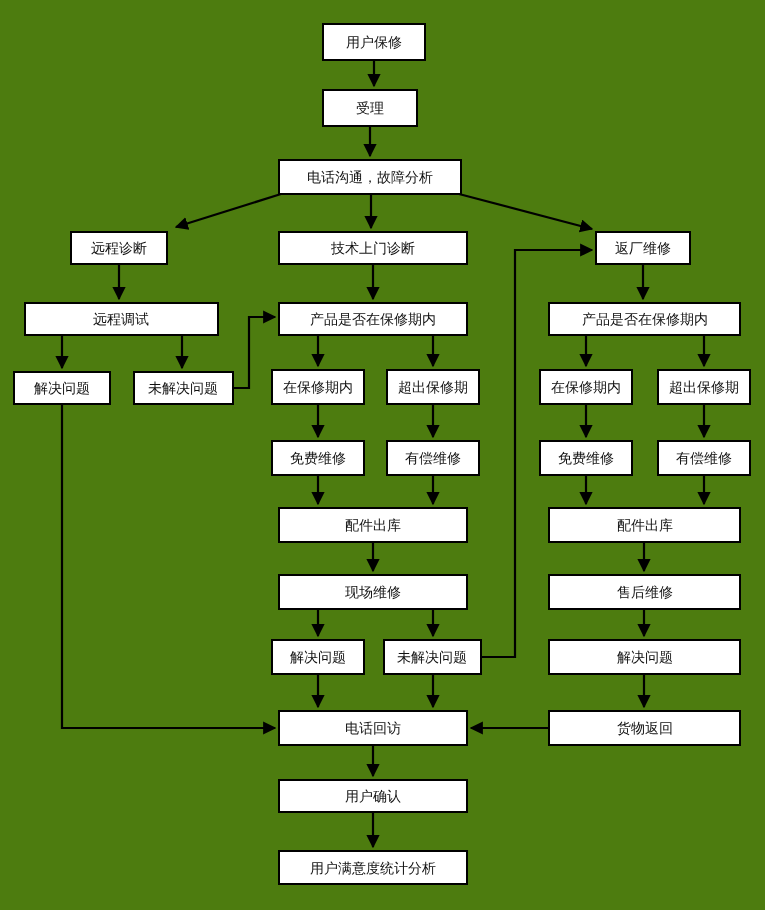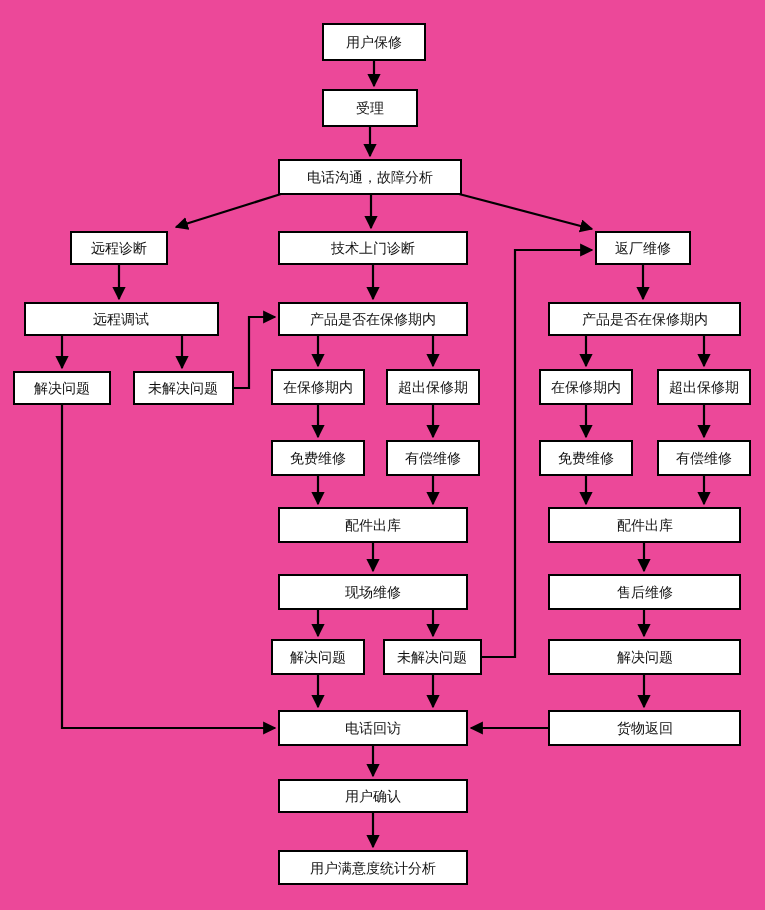--- a/index.html
+++ b/index.html
@@ -7,21 +7,21 @@
     padding: 0;
     background: #ffffff;
   }
   body {
     font-family: "DejaVu Sans", "Liberation Sans", sans-serif;
   }
   #flow-root {
     position: relative;
     width: 765px;
     height: 910px;
-    background: #ec4899;
+    background: #4d7c0f;
     overflow: hidden;
   }
   svg#flow-svg {
     position: absolute;
     left: 0;
     top: 0;
     width: 765px;
     height: 910px;
     display: block;
   }

